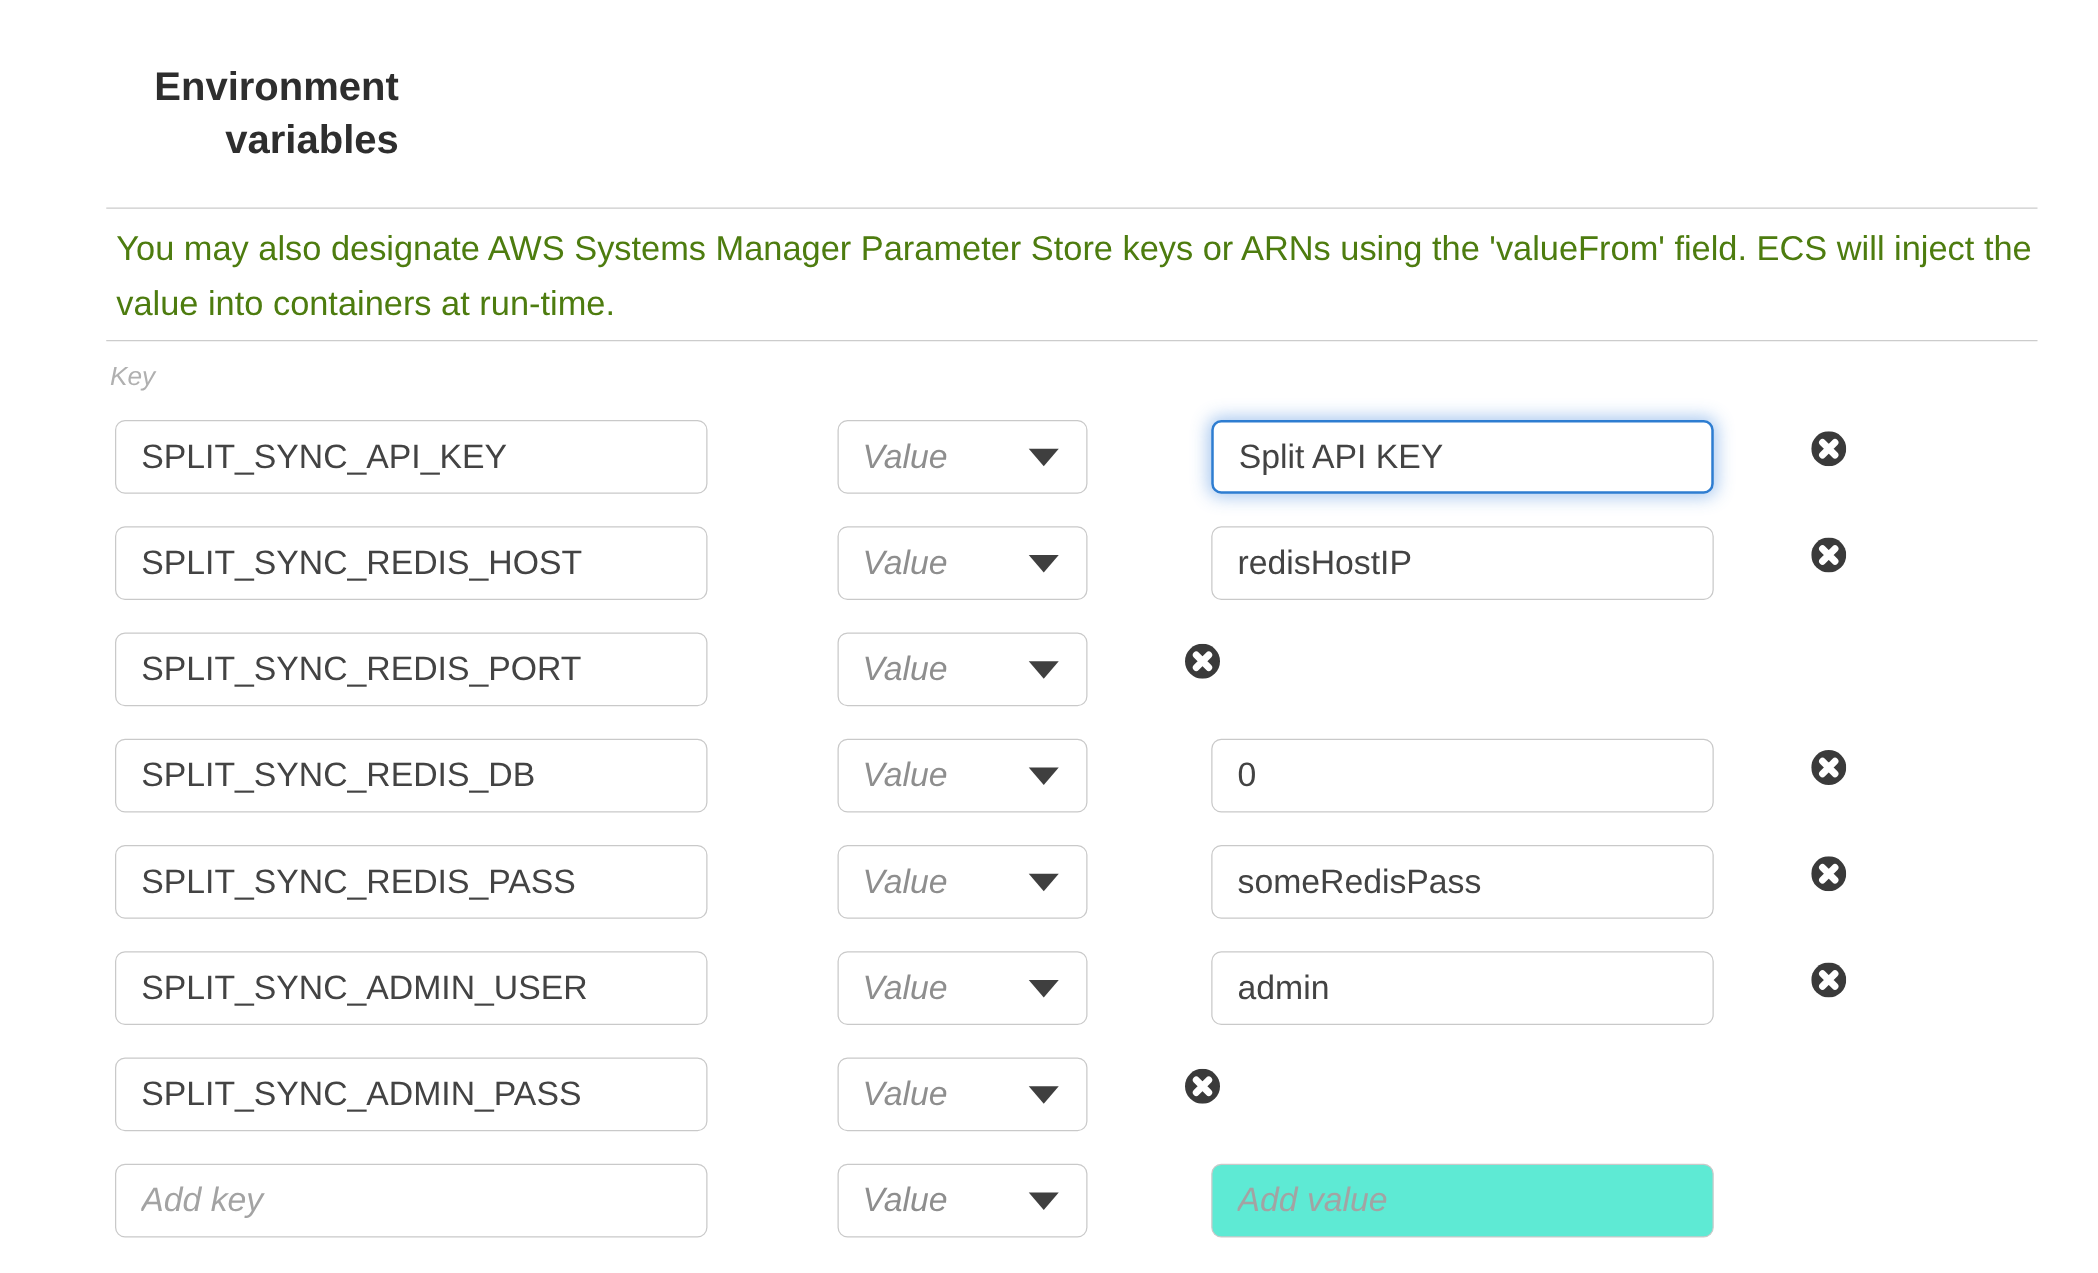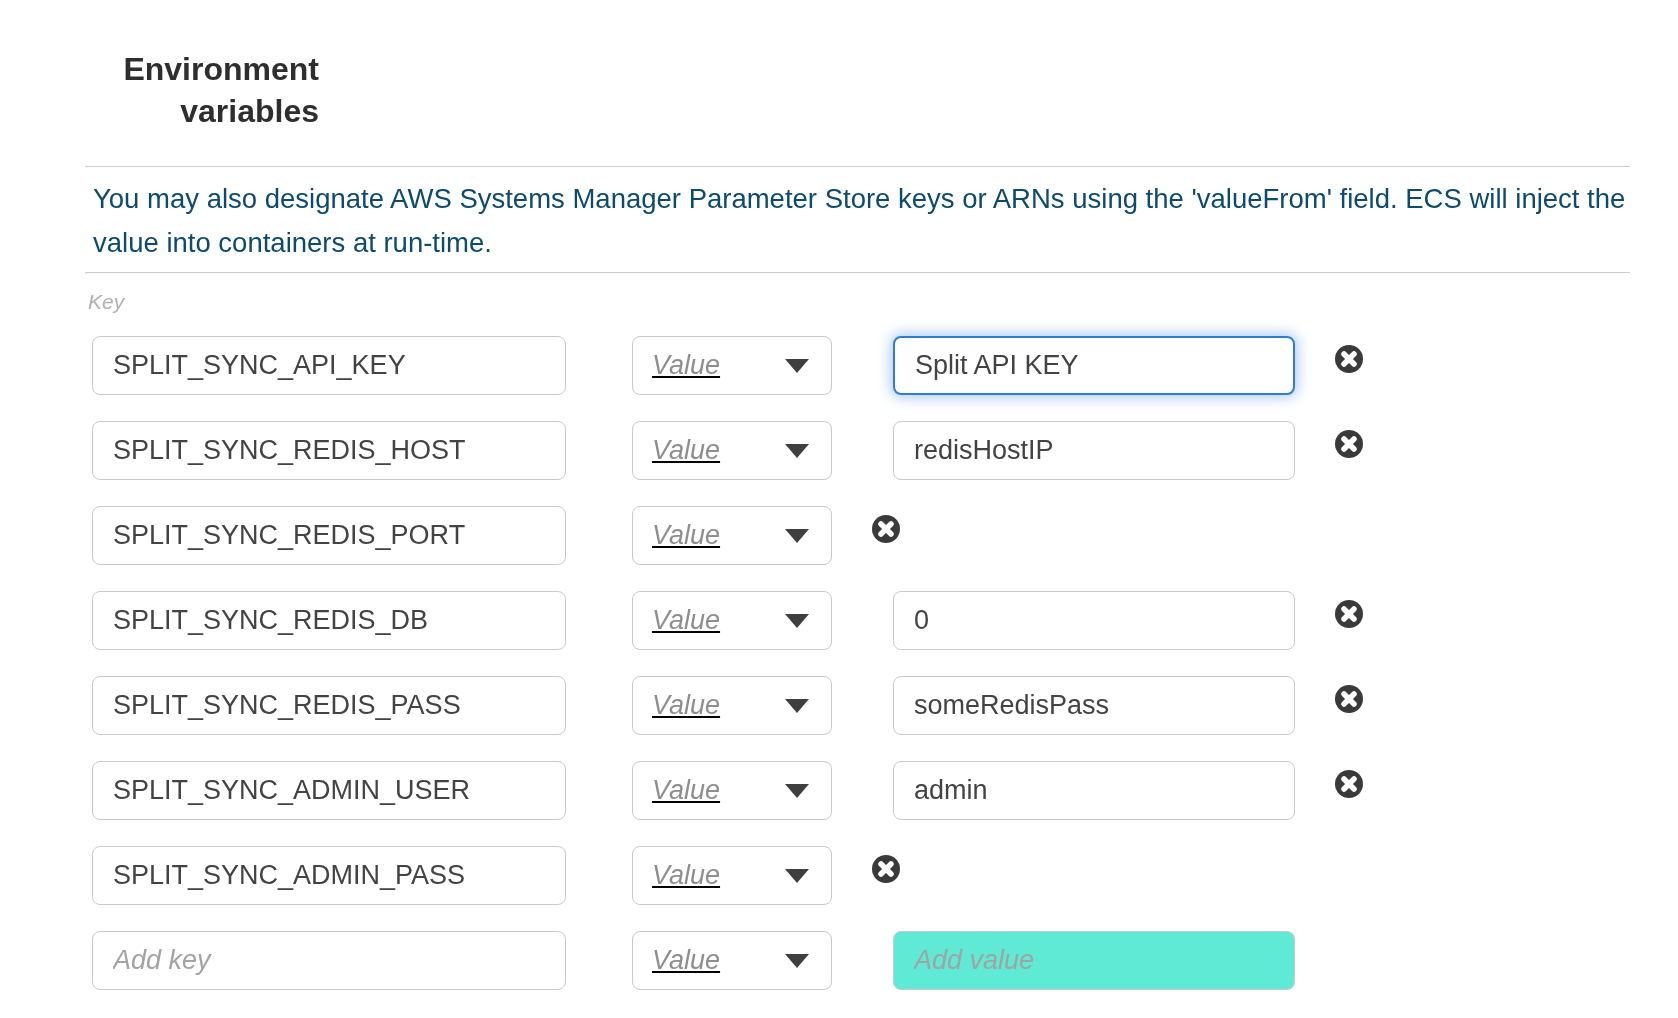--- a/index.html
+++ b/index.html
@@ -35,40 +35,41 @@
   }
   .divider-1 { top: 166px; }
   .divider-2 { top: 272px; }
   .description {
     position: absolute;
     left: 93px;
     top: 177px;
     width: 1535px;
     font-size: 27.5px;
     line-height: 44px;
-    color: #0c4a6e;
+    color: #4d7c0f;
   }
   .key-col-label {
     position: absolute;
     left: 88px;
     top: 290px;
     font-size: 21px;
     font-style: italic;
     color: #b0b0b0;
   }
   .rows {
     position: absolute;
     left: 92px;
     top: 336px;
   }
   .env-row {
     display: flex;
     align-items: flex-start;
     height: 59px;
     margin-bottom: 26px;
+    gap: 38px;
   }
   .text-input {
     box-sizing: border-box;
     height: 59px;
     border: 1.5px solid #c9c9c9;
     border-radius: 8px;
     background: #ffffff;
     font-family: inherit;
     font-size: 27px;
     color: #434343;
@@ -93,21 +94,20 @@
     height: 59px;
     margin-left: 66px;
     border: 1.5px solid #c9c9c9;
     border-radius: 8px;
     background: #ffffff;
     display: flex;
     align-items: center;
     justify-content: space-between;
     padding: 0 22px 0 19px;
     cursor: pointer;
-    text-decoration: underline;
   }
   .type-label {
     font-size: 27px;
     font-style: italic;
     color: #8e8e8e;
   }
   .caret-down {
     width: 0;
     height: 0;
     border-left: 12.5px solid transparent;

